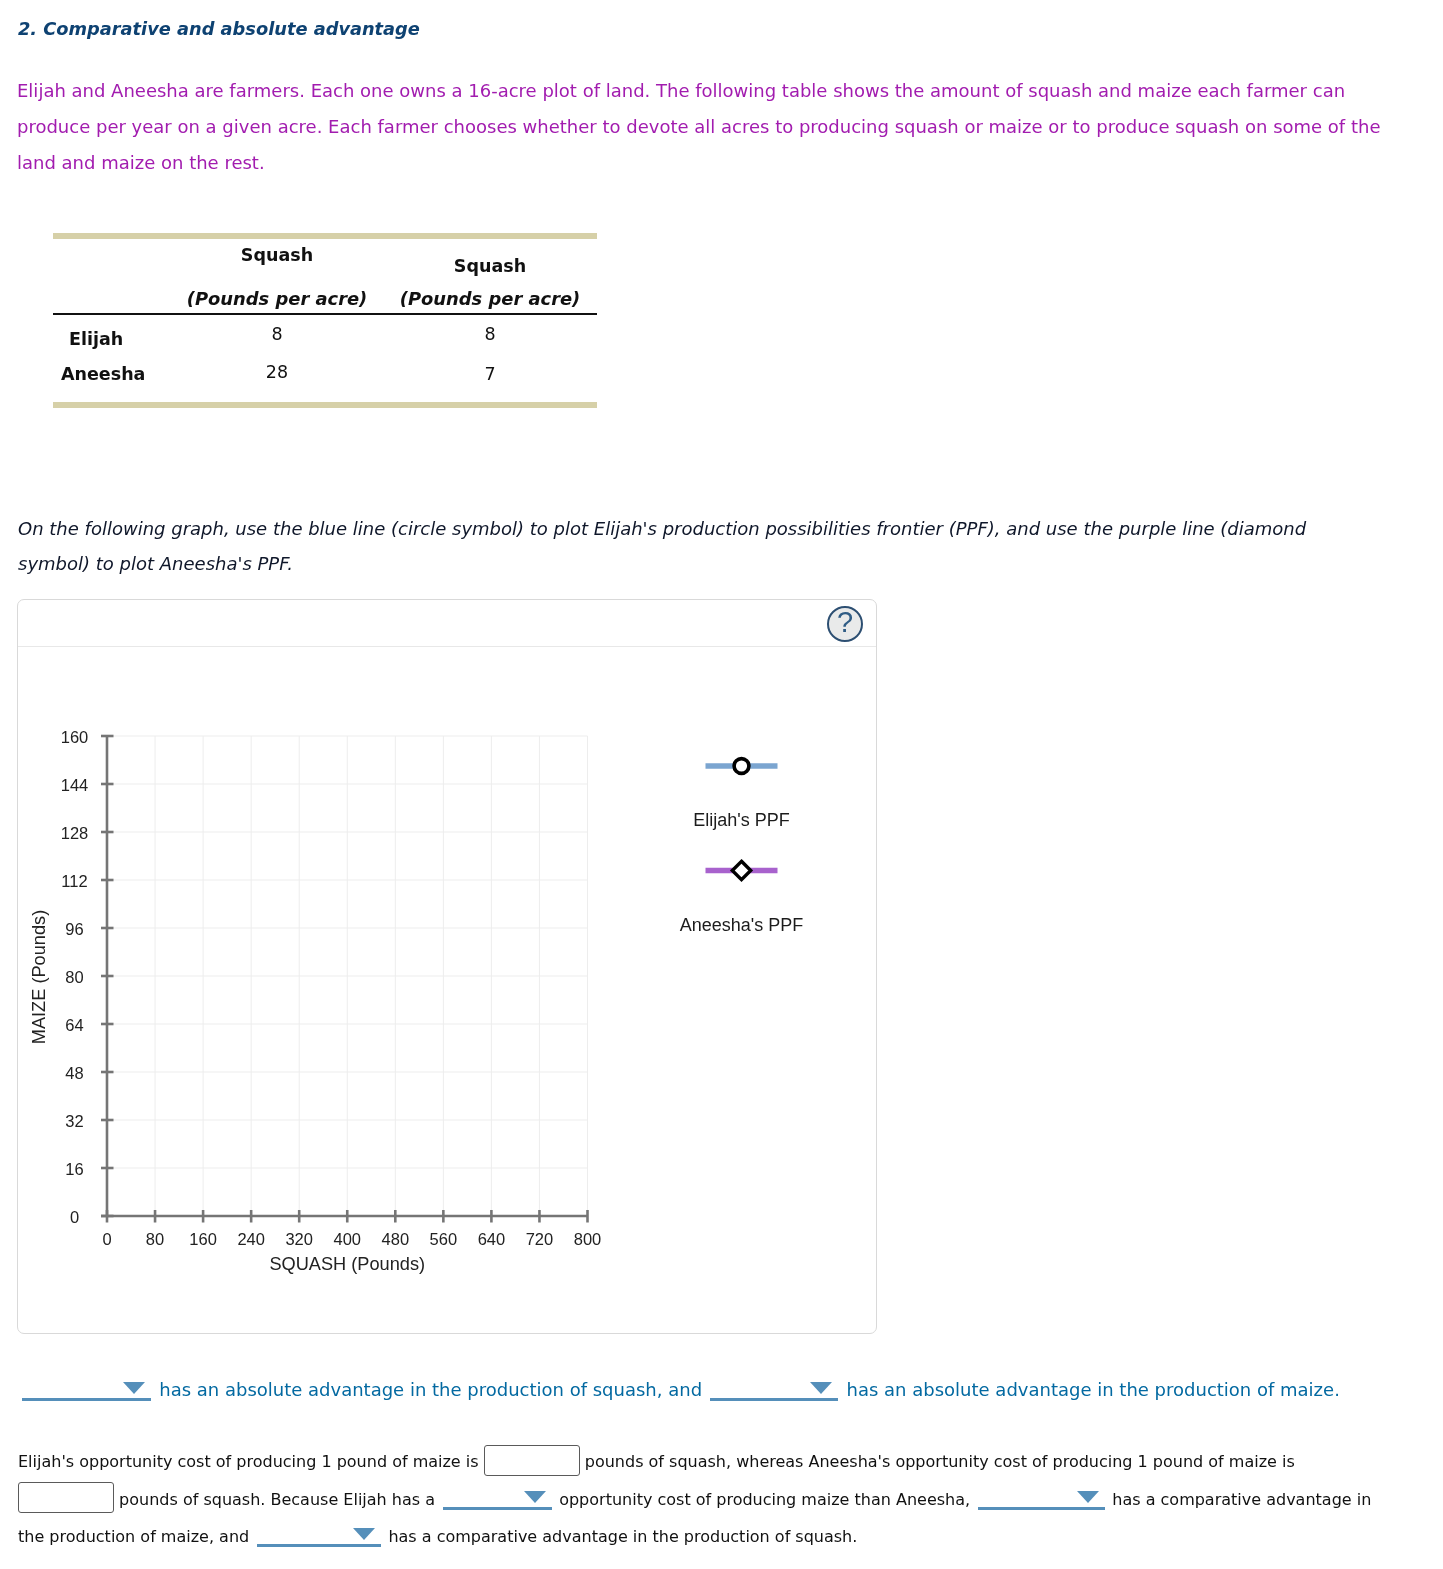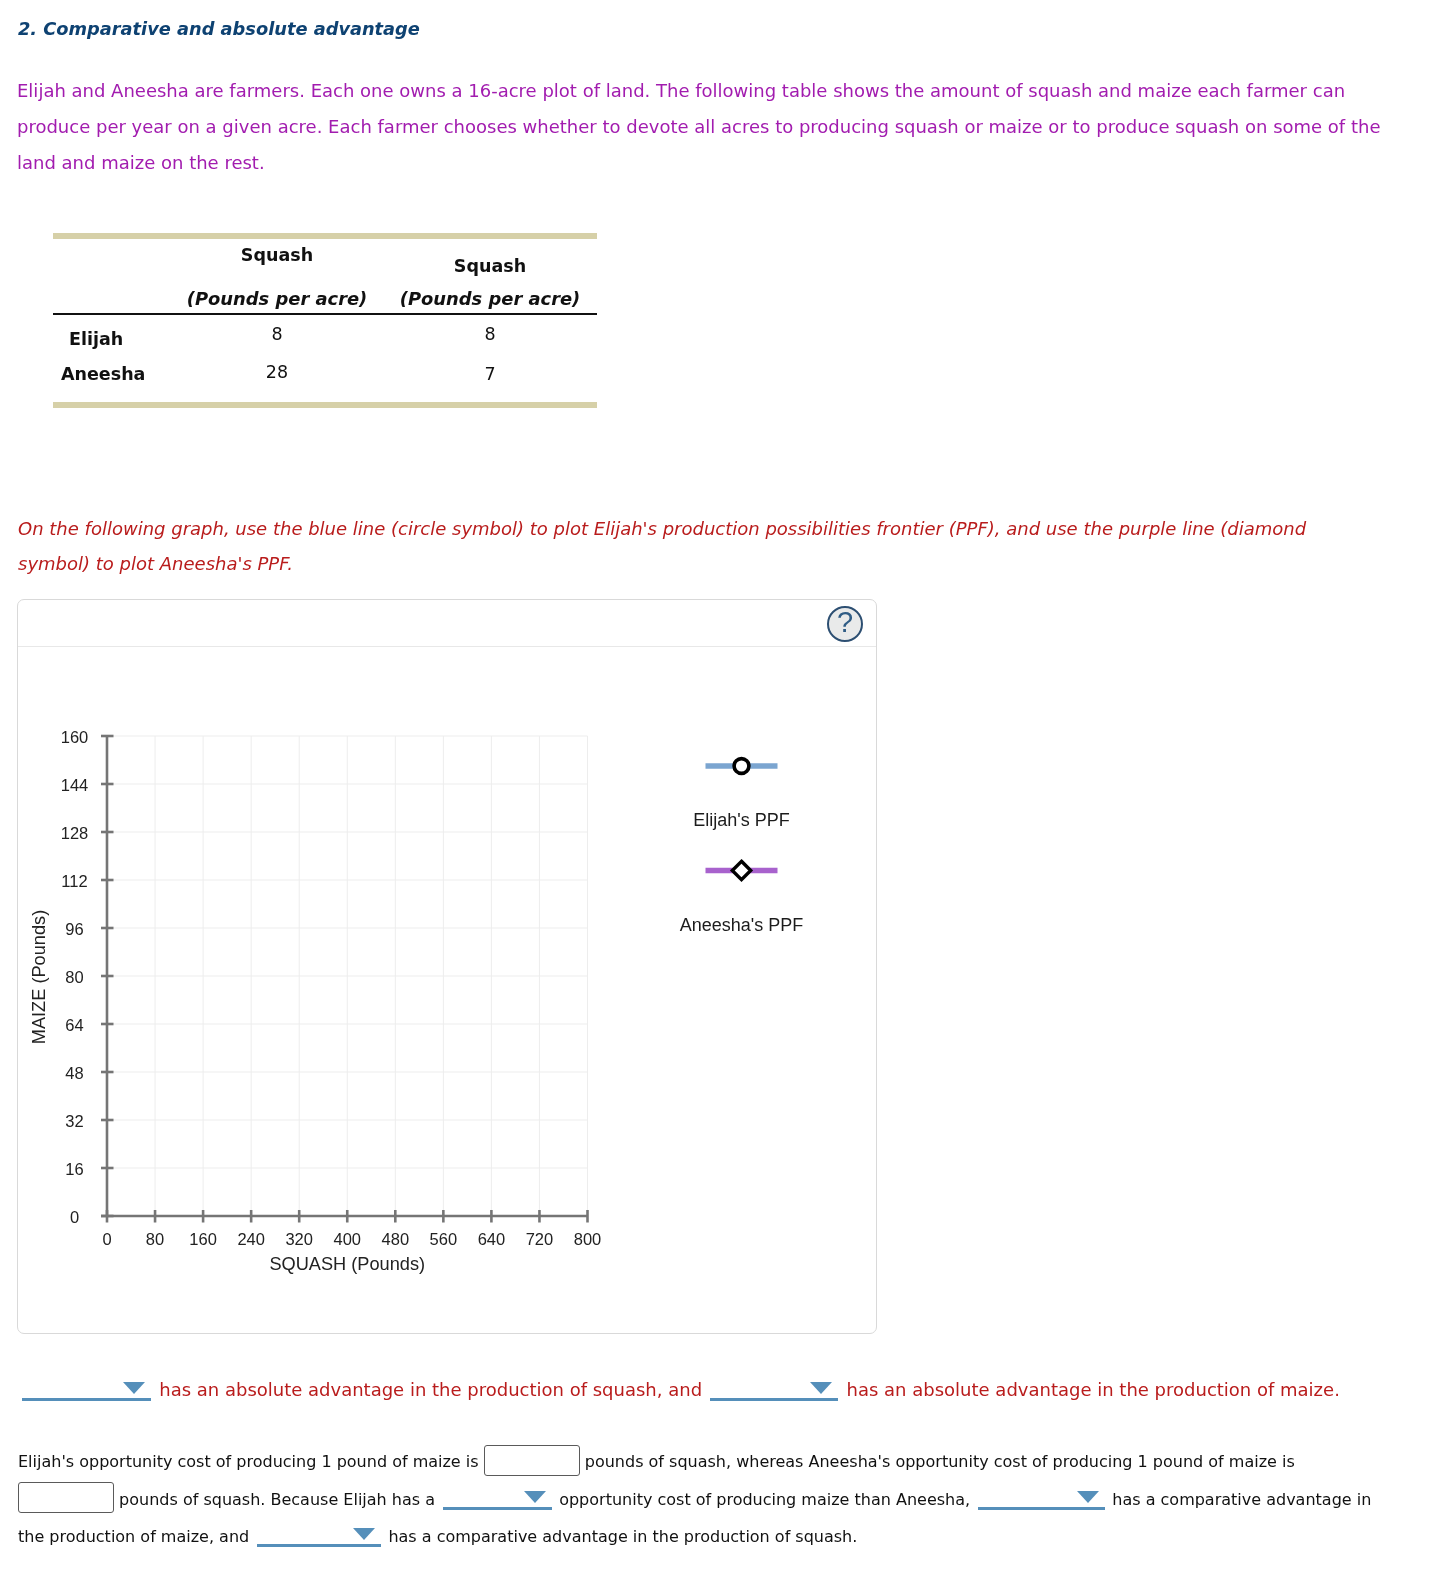--- a/index.html
+++ b/index.html
@@ -21,38 +21,38 @@
   .rule-bot{position:absolute;left:0;top:169px;width:544px;height:6px;background:#d6d0a8;}
   .hdr-line{position:absolute;left:0;top:80px;width:544px;height:2px;background:#111;}
   #tbl .cellbox{position:absolute;color:#111111;white-space:nowrap;}
   .hdr-name{font-weight:bold;font-size:17.5px;text-align:center;}
   .hdr-unit{font-weight:bold;font-style:italic;font-size:17.9px;text-align:center;}
   .rowname{font-weight:bold;font-size:17.5px;text-align:left;}
   .cellv{font-size:17.5px;text-align:center;}
 
   
   #graph-instr{position:absolute;left:18px;top:511px;width:1305px;font-size:18px;
-               line-height:35px;font-style:italic;color:#b91c1c;}
+               line-height:35px;font-style:italic;color:#0f172a;}
 
   
   #panel{position:absolute;left:17px;top:599px;width:860px;height:735px;
          border:1px solid #d9d9d9;border-radius:7px;background:#fff;box-sizing:border-box;}
   #panel-head{position:absolute;left:0;top:0;width:100%;height:47px;
               border-bottom:1px solid #e8e8e8;box-sizing:border-box;}
   #help-btn{position:absolute;left:809px;top:6px;width:36px;height:36px;border-radius:50%;
             background:#e9eaea;border:2.1px solid #2d4f72;box-sizing:border-box;
             display:flex;align-items:center;justify-content:center;cursor:pointer;}
   #help-btn span{font-family:"Liberation Sans",sans-serif;font-size:29px;font-weight:normal;color:#2f5c85;line-height:1;margin-top:-3px;}
 
   
   #chart{position:absolute;left:0;top:0;pointer-events:none;}
   #chart > *{pointer-events:auto;}
 
   
-  .sent{position:absolute;font-size:18px;color:#b91c1c;line-height:36.5px;}
+  .sent{position:absolute;font-size:18px;color:#0369a1;line-height:36.5px;}
   #sent1{left:19.5px;top:1371px;width:1420px;white-space:nowrap;}
   #para2{position:absolute;left:18px;top:1444px;width:1375px;font-size:16px;
          line-height:35.5px;color:#111111;}
 
   .dd{display:inline-block;position:relative;vertical-align:-5.5px;margin:0 2.5px;
       border-bottom:3px solid #558fba;height:30px;box-sizing:border-box;}
   .dd .cap{position:absolute;right:6px;bottom:4px;width:0;height:0;
            border-left:11px solid transparent;border-right:11px solid transparent;
            border-top:12px solid #558fba;}
 

